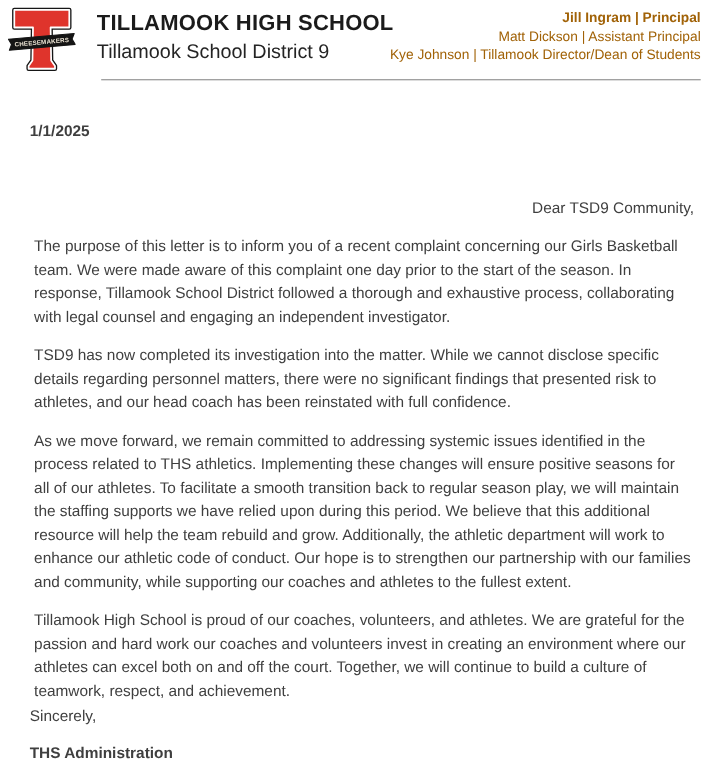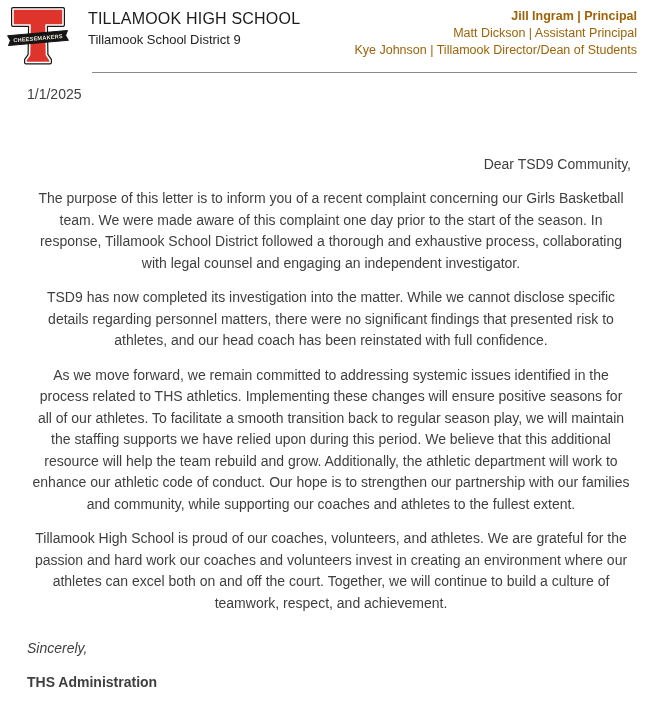--- a/index.html
+++ b/index.html
@@ -20,28 +20,28 @@
     width: 62px;
     height: 66px;
   }
   .letterhead-left {
     position: absolute;
     top: 10px;
     left: 88px;
     color: #1b1b1b;
   }
   .school-name {
-    font-size: 16px;
-    font-weight: normal;
+    font-size: 20px;
+    font-weight: bold;
     letter-spacing: 0.2px;
     color: #1b1b1b;
     white-space: nowrap;
   }
   .district-name {
-    font-size: 13px;
+    font-size: 18px;
     margin-top: 4px;
     color: #242424;
     white-space: nowrap;
   }
   .staff-block {
     position: absolute;
     top: 8px;
     right: 13px;
     text-align: right;
     font-size: 12.5px;
@@ -62,24 +62,24 @@
   
   .letter-body {
     position: absolute;
     top: 73px;
     left: 27px;
     width: 604px;
     font-size: 14px;
     line-height: 21.5px;
     color: #3f3f3f;
   }
-  .date-line { margin: 11px 0 0 0; }
+  .date-line { margin: 36px 0 0 0; font-weight: bold; }
   .salutation { margin: 48px 0 0 0; text-align: right; }
-  p.para { margin: 13px 0 0 4px; text-align: center; }
-  .closing { margin: 24px 0 0 0; font-style: italic; }
+  p.para { margin: 13px 0 0 4px; }
+  .closing { margin: 1px 0 0 0; }
   .signature { margin: 12px 0 0 0; font-weight: bold; }
 </style>
 </head>
 <body>
 
 <div class="page">
 
   <div class="logo-wrap">
     <svg viewBox="0 0 62 66" width="62" height="66">
 

